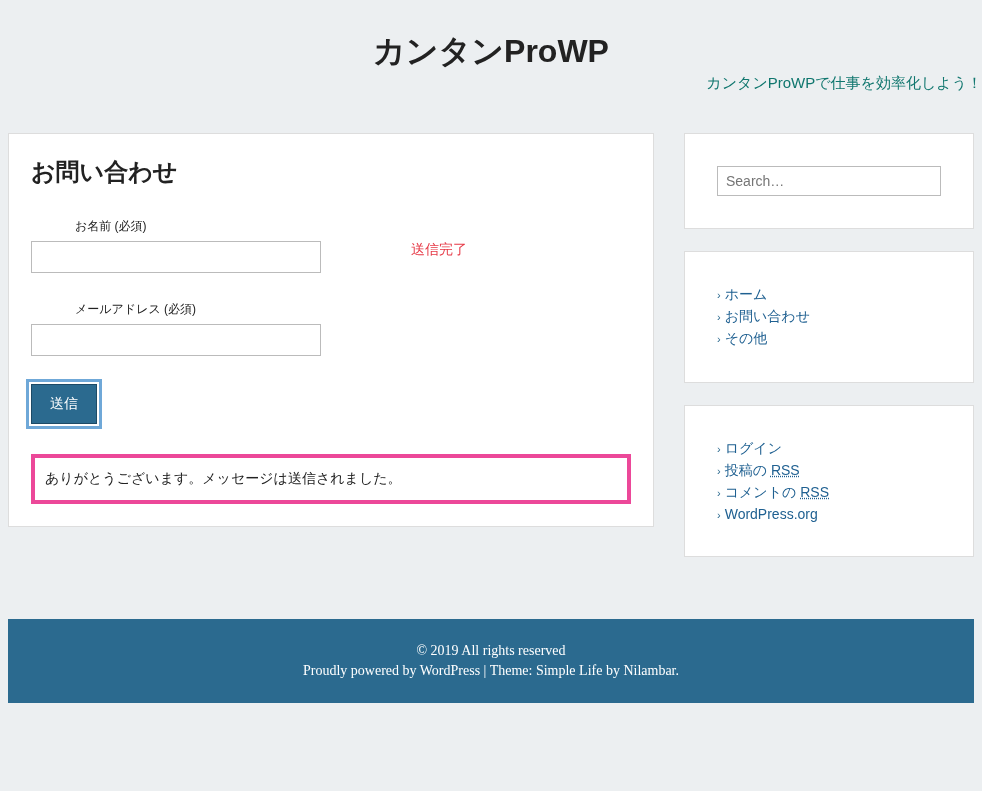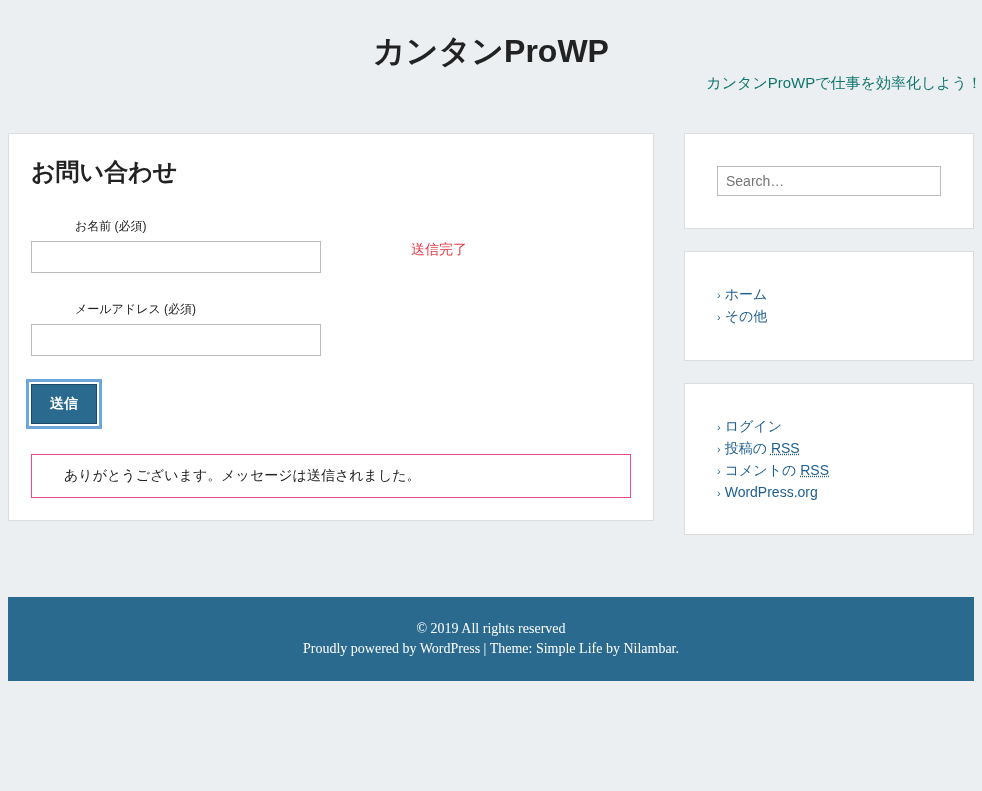--- a/index.html
+++ b/index.html
@@ -84,28 +84,28 @@
       border: 1px solid #bbb;
       font-size: 14px;
       background: #fff;
     }
     .submit-btn {
       background: #2b6a8f;
       color: #fff;
       border: 1px solid #1d4a66;
       padding: 10px 18px;
       font-size: 14px;
-      font-weight: bold;
+      font-weight: normal;
       cursor: pointer;
       outline: 3px solid #6fa8d8;
       outline-offset: 2px;
     }
     .success-msg {
-      border: 1px solid #ec4899;
-      padding: 12px 32px;
+      border: 4px solid #ec4899;
+      padding: 12px 10px;
       font-size: 14px;
       margin-top: 30px;
       color: #222;
     }
     .sidebar {
       width: 290px;
     }
     .widget {
       background: #fff;
       border: 1px solid #ddd;
@@ -194,20 +194,23 @@
 
     <aside class="sidebar">
       <div class="widget">
         <input type="text" class="search-input" placeholder="Search…" style="">
       </div>
 
       <div class="widget">
         <ul class="widget-list">
           <li>
             <span class="chevron">›</span><span class="widget-link">ホーム</span>
+          </li>
+          <li>
+            <span class="chevron">›</span><span class="widget-link">お問い合わせ</span>
           </li>
           <li>
             <span class="chevron">›</span><span class="widget-link">その他</span>
           </li>
         </ul>
       </div>
 
       <div class="widget">
         <ul class="widget-list">
           <li>

